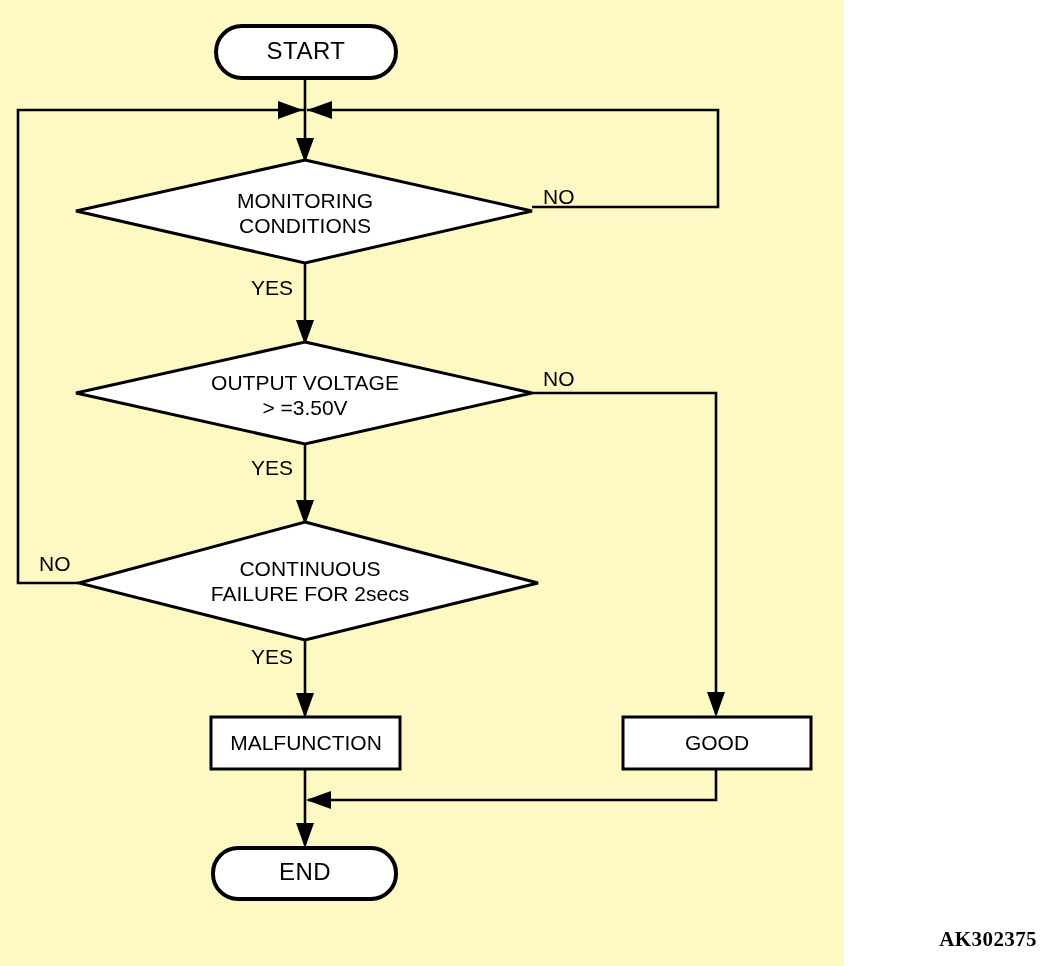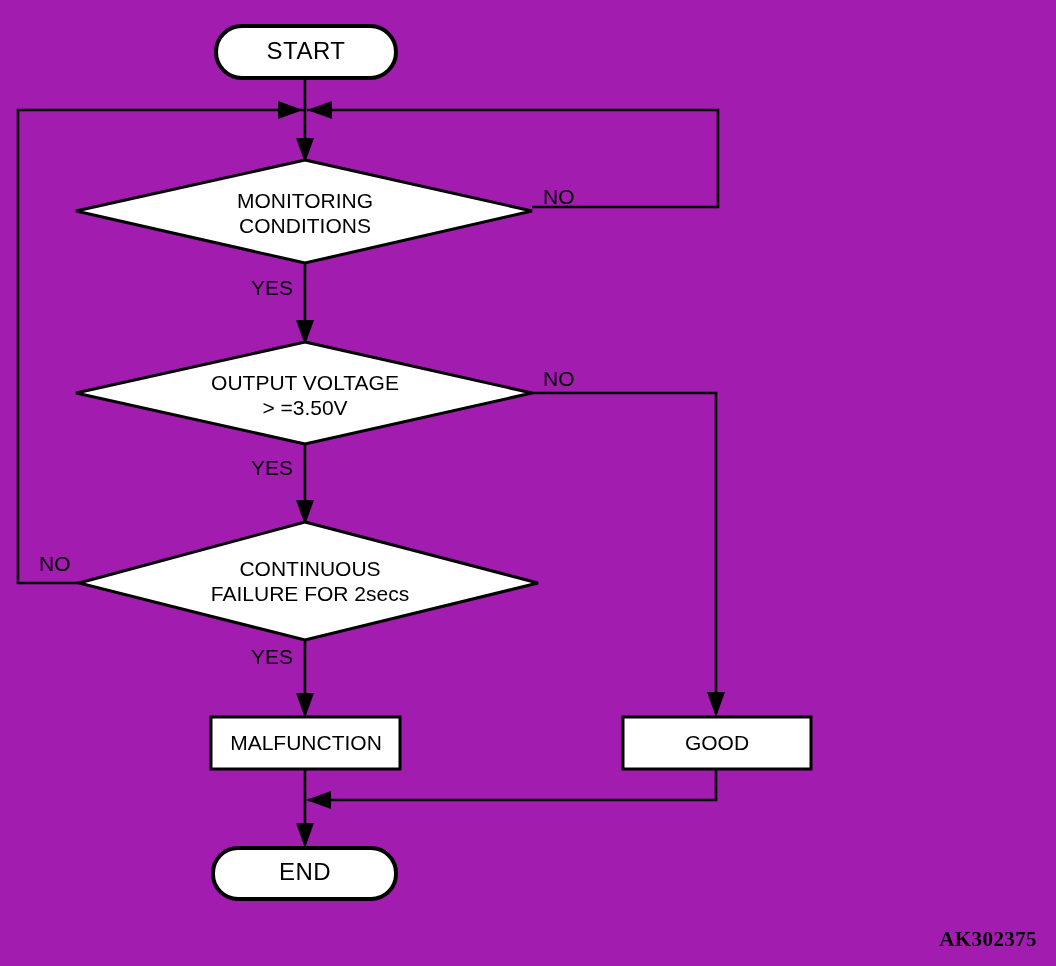--- a/index.html
+++ b/index.html
@@ -9,23 +9,23 @@
     background: #ffffff;
   }
   body {
     width: 1056px;
     height: 966px;
     font-family: "Liberation Sans", sans-serif;
     overflow: hidden;
   }
   #diagram-root {
     position: relative;
-    width: 1056px;
+    width: 844px;
     height: 966px;
-    background: #a21caf;
+    background: #fef9c3;
   }
   svg#flow {
     display: block;
     width: 1056px;
     height: 966px;
   }
   .shape-stroke {
     fill: #ffffff;
     stroke: #000000;
     stroke-width: 3;

